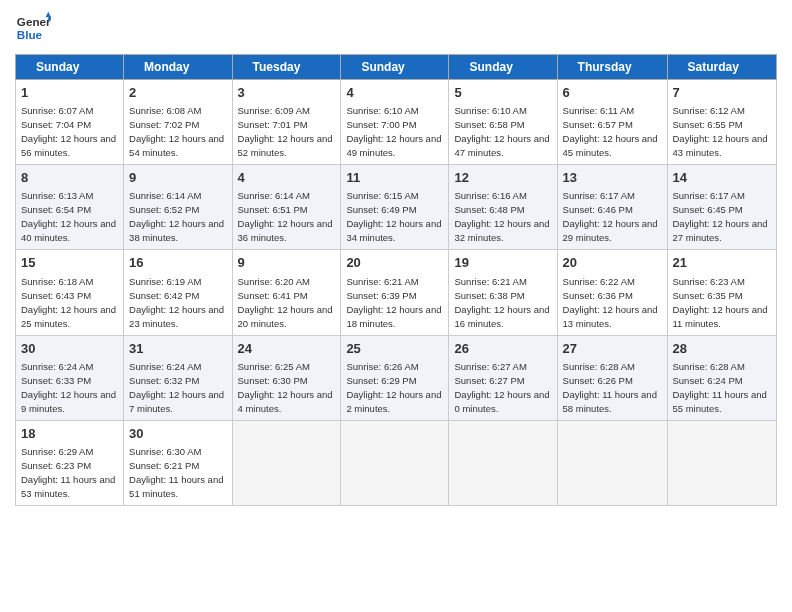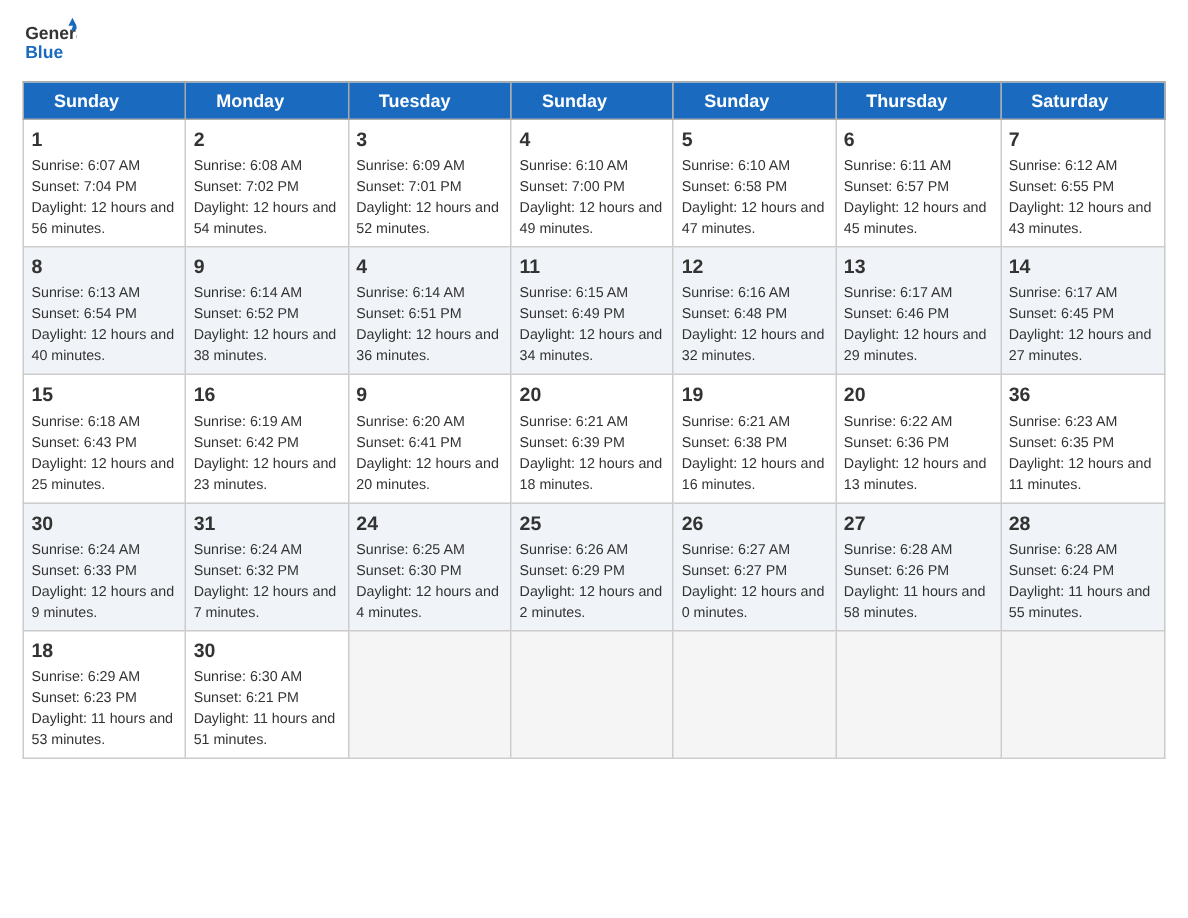--- a/index.html
+++ b/index.html
@@ -199,21 +199,21 @@
       </td>
           <td>
         <span class="day-num">19</span>
         <span class="day-info">Sunrise: 6:21 AM<br>Sunset: 6:38 PM<br>Daylight: 12 hours and 16 minutes.</span>
       </td>
           <td>
         <span class="day-num">20</span>
         <span class="day-info">Sunrise: 6:22 AM<br>Sunset: 6:36 PM<br>Daylight: 12 hours and 13 minutes.</span>
       </td>
           <td>
-        <span class="day-num">36</span>
+        <span class="day-num">21</span>
         <span class="day-info">Sunrise: 6:23 AM<br>Sunset: 6:35 PM<br>Daylight: 12 hours and 11 minutes.</span>
       </td>
         </tr>
         <tr>
           <td>
         <span class="day-num">30</span>
         <span class="day-info">Sunrise: 6:24 AM<br>Sunset: 6:33 PM<br>Daylight: 12 hours and 9 minutes.</span>
       </td>
           <td>
         <span class="day-num">31</span>

